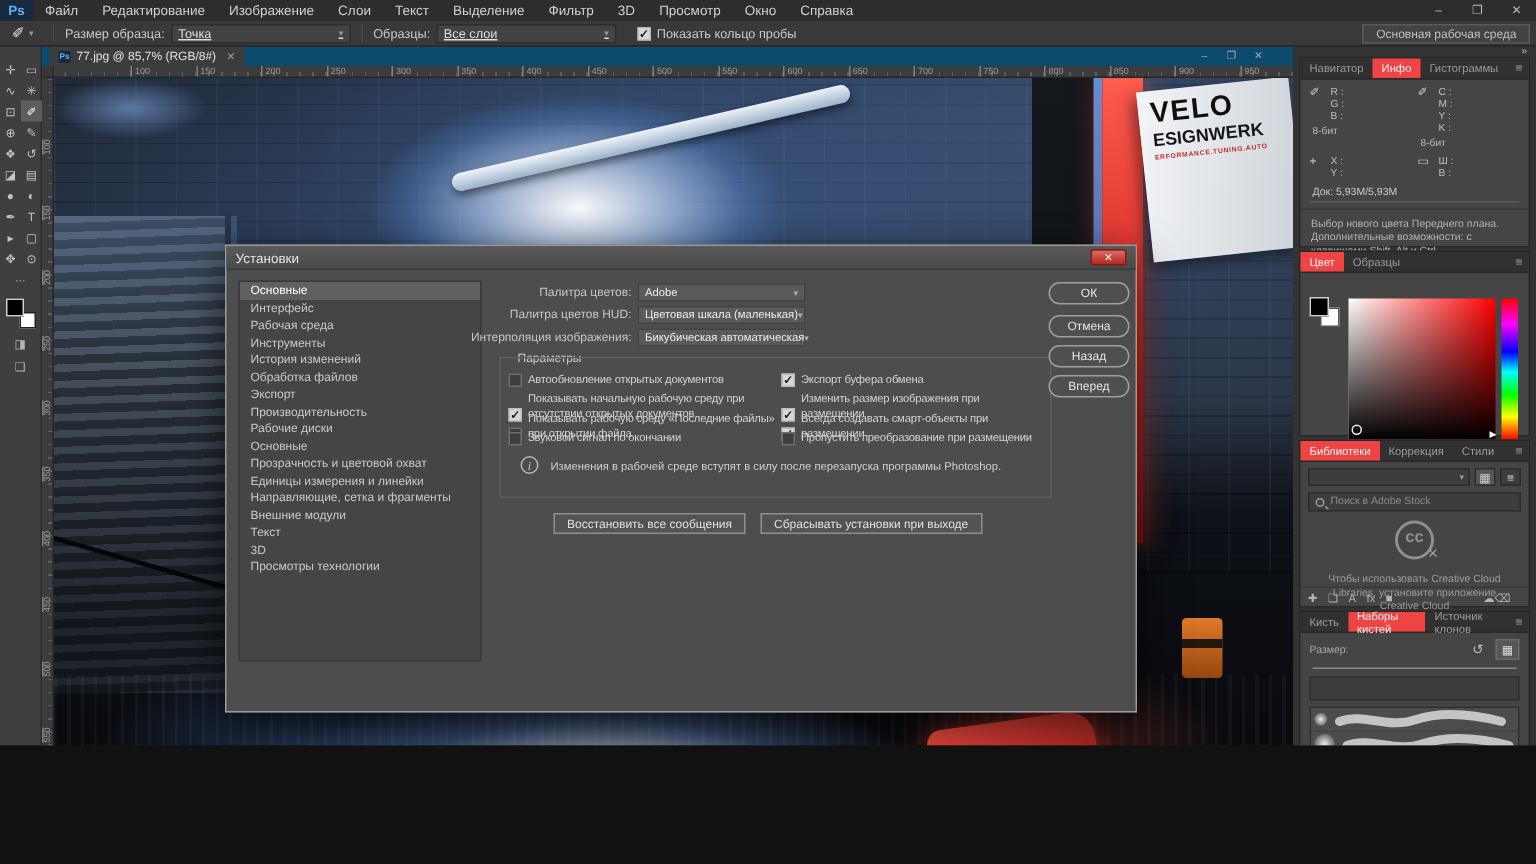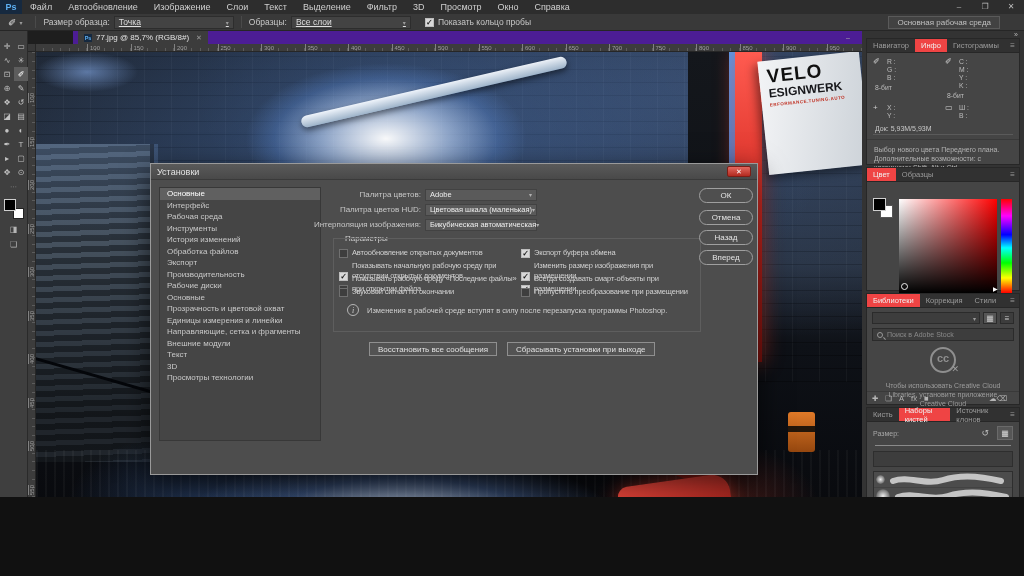--- a/index.html
+++ b/index.html
@@ -17,36 +17,36 @@
   .wbtn { width:26px; text-align:center; font-size:8px; color:#bdbdbd; line-height:14px; }
   
   #optionsbar { position:absolute; left:0; top:14px; width:1024px; height:17px; background:#393939; border-bottom:1px solid #262626; display:flex; align-items:center; font-size:8.5px; color:#c8c8c8; z-index:39; }
   #tool-ico { margin-left:8px; font-size:10px; color:#e0e0e0; }
   .ocaret { font-size:6px; color:#9a9a9a; margin:0 6px 0 3px; }
   .osep { width:1px; height:12px; background:#2a2a2a; border-right:1px solid #4a4a4a; margin:0 7px; }
   .olabel { margin-right:4px; }
   .oselect { background:#434343; border:1px solid #2d2d2d; height:13px; display:flex; align-items:center; padding:0 4px; min-width:120px; justify-content:space-between; color:#dedede;text-decoration:underline; }
   .oselect .car { font-size:6px; color:#9a9a9a; margin-left:8px; }
   .ocb { display:flex; align-items:center; margin-left:14px; }
-  #ws-btn { margin-left:auto; margin-right:24px; border:1px solid #5a5a5a; background:#424242; height:13px; line-height:12px; padding:0 8px; font-size:8px; color:#c0c0c0; }
+  #ws-btn { margin-left:auto; margin-right:4px; border:1px solid #5a5a5a; background:#424242; height:13px; line-height:12px; padding:0 8px; font-size:8px; color:#c0c0c0; }
   
   .cb { width:9px; height:9px; background:#3e3e3e; border:1px solid #707070; display:inline-flex; align-items:center; justify-content:center; font-size:8px; color:#1c1c1c; margin-right:4px; flex:none; }
   .cb.on { background:#d8d8d8; border-color:#bdbdbd; font-weight:bold; }
   
   #toolbar { position:absolute; left:0; top:31px; width:28px; height:545px; background:#3f3f3f; border-right:1px solid #2a2a2a; z-index:30; }
   #tools { display:grid; grid-template-columns:14px 14px; margin-top:8px; }
   .tool { height:14px; display:flex; align-items:center; justify-content:center; font-size:8px; color:#c3c3c3; }
   .tool.on { background:#5d5d5d; color:#fff; }
   #more-dots { text-align:center; color:#9a9a9a; font-size:7px; margin-top:4px; }
   #fgbg { position:relative; width:20px; height:20px; margin:8px auto 0 auto; }
   #bgsw { position:absolute; right:0; bottom:0; width:11px; height:11px; background:#fff; border:1px solid #222; }
   #fgsw { position:absolute; left:0; top:0; width:12px; height:12px; background:#000; border:1px solid #cfcfcf; }
   .tbico { text-align:center; font-size:8px; color:#b5b5b5; margin-top:6px; }
   
-  #tabbar { position:absolute; left:28px; top:31px; width:834px; height:13px; background:#4c1d95; z-index:20;margin-left:45px; }
+  #tabbar { position:absolute; left:28px; top:31px; width:834px; height:13px; background:#0c4a6e; z-index:20; }
   #doctab { position:absolute; left:5px; top:0; height:13px; background:#3c3c3c; display:flex; align-items:center; padding:0 6px; font-size:8px; color:#e2e2e2; }
   #doctab .fico { width:8px; height:8px; background:#16293f; color:#5db0f3; font-size:5.5px; font-weight:bold; display:flex; align-items:center; justify-content:center; margin-right:4px; }
   #doctab .tclose { margin-left:7px; color:#9a9a9a; font-size:7px; }
   #docctl { position:absolute; right:14px; top:0; display:flex; }
   #docctl span { width:18px; text-align:center; color:#a8a8a8; font-size:7px; line-height:13px; }
   #hruler { position:absolute; left:36px; top:44px; width:826px; height:8px; background:#3c3c3c; border-bottom:1px solid #262626; z-index:20; overflow:hidden;
     background-image:repeating-linear-gradient(90deg,#5c5c5c 0 1px,transparent 1px 8.7px); background-size:100% 3px; background-position:7px 100%; background-repeat:no-repeat; background-color:#3c3c3c; }
   .hnum { position:absolute; top:0; font-size:6px; color:#9d9d9d; border-left:1px solid #818181; padding-left:2px; height:8px; line-height:8px; }
   #vruler { position:absolute; left:28px; top:52px; width:8px; height:506px; background:#3c3c3c; border-right:1px solid #262626; z-index:20; overflow:hidden;
     background-image:repeating-linear-gradient(0deg,#5c5c5c 0 1px,transparent 1px 8.7px); background-size:3px 100%; background-position:100% 0; background-repeat:no-repeat; background-color:#3c3c3c; }
@@ -177,21 +177,21 @@
 </style>
 </head>
 <body>
 
 <div id="app">
 
   <div id="menubar">
     <div id="pslogo">Ps</div>
     <div id="menu" style="display:flex;">
         <span class="mi">Файл</span>
-        <span class="mi">Автообновление</span>
+        <span class="mi">Редактирование</span>
         <span class="mi">Изображение</span>
         <span class="mi">Слои</span>
         <span class="mi">Текст</span>
         <span class="mi">Выделение</span>
         <span class="mi">Фильтр</span>
         <span class="mi">3D</span>
         <span class="mi">Просмотр</span>
         <span class="mi">Окно</span>
         <span class="mi">Справка</span>
       </div>

